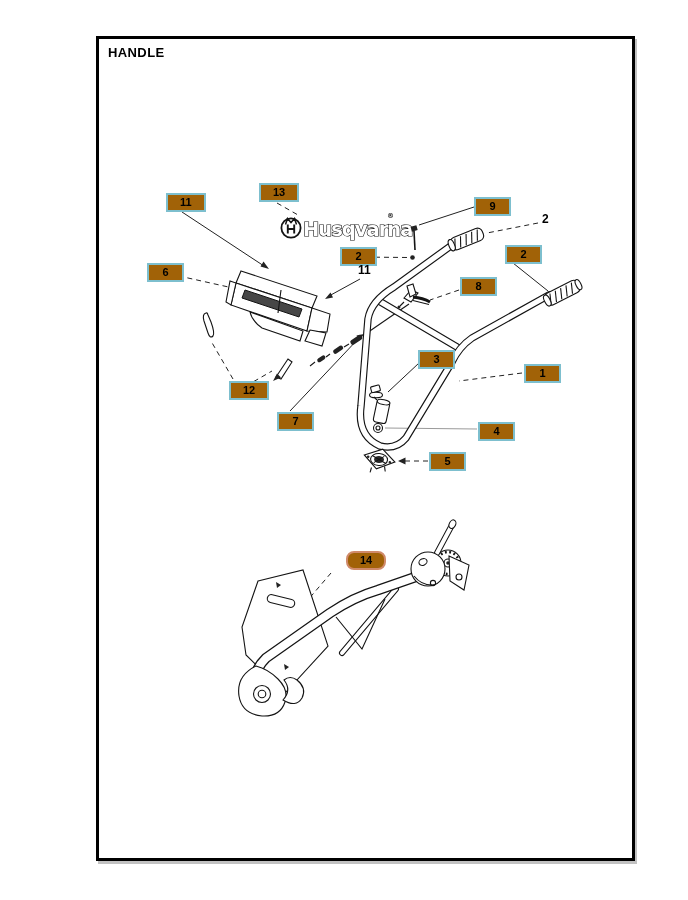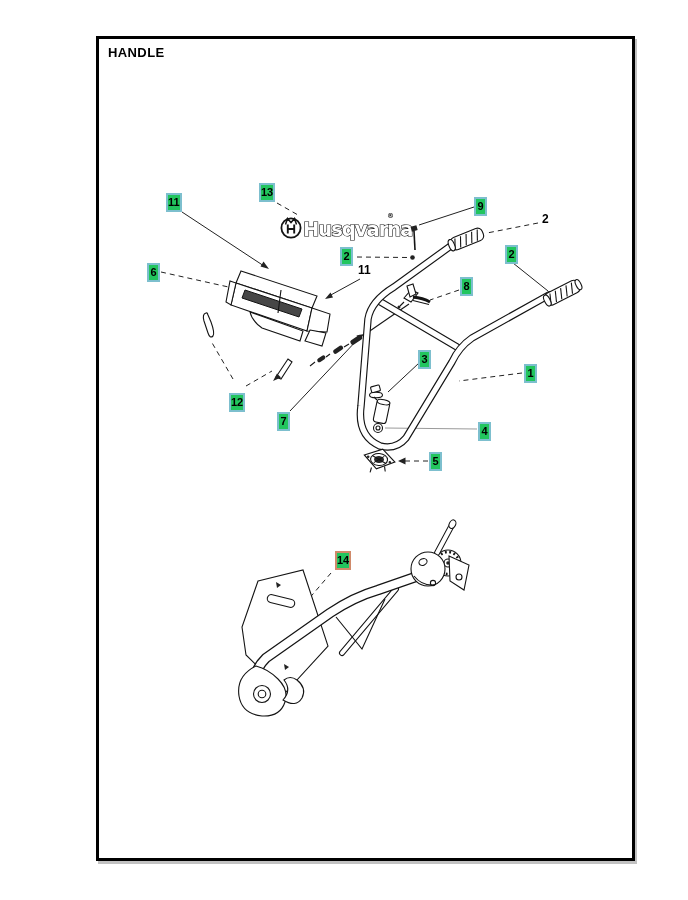--- a/index.html
+++ b/index.html
@@ -6,22 +6,22 @@
   body{width:688px;height:900px;position:relative;overflow:hidden;
        font-family:"Liberation Sans",sans-serif;}
   .frame{position:absolute;left:96px;top:36px;width:533px;height:819px;
          border:3px solid #000;background:#fff;box-shadow:2px 3px 0 #c2c2c2;}
   .page-title{position:absolute;left:9px;top:6px;font-weight:bold;font-size:13px;
               letter-spacing:.4px;color:#000;}
   #art{position:absolute;left:0;top:0;z-index:1;}
   #callout-layer{position:absolute;left:0;top:0;width:688px;height:900px;z-index:2;}
   .callout{position:absolute;color:#000;font-weight:bold;
            display:flex;align-items:center;justify-content:center;}
-  .callout.boxed{border:2px solid var(--teal);background:#22c55e;height:15px;
-                 min-width:9px;padding:0 0;font-size:11px;line-height:15px;}
+  .callout.boxed{border:2px solid var(--teal);background:#a16207;height:15px;
+                 min-width:9px;padding:0 12px;font-size:11px;line-height:15px;}
   .callout.boxed.highlight{border-color:var(--orange);}
   .callout.plain{background:transparent;border:none;font-size:12px;}
   
   .s{stroke:var(--ink);fill:none;stroke-width:1.1;}
   .sf{stroke:var(--ink);fill:#fff;stroke-width:1.1;}
   .dk{fill:#222;stroke:none;}
   .tube-o{stroke:var(--ink);stroke-width:7.5;fill:none;stroke-linecap:round;stroke-linejoin:round;}
   .tube-i{stroke:#fff;stroke-width:5.2;fill:none;stroke-linecap:round;stroke-linejoin:round;}
   .tube2-o{stroke:var(--ink);stroke-width:10.5;fill:none;stroke-linecap:round;stroke-linejoin:round;}
   .tube2-i{stroke:#fff;stroke-width:8;fill:none;stroke-linecap:round;stroke-linejoin:round;}
@@ -212,16 +212,16 @@
     <div class="callout boxed" style="left: 418px; top: 350px;">3</div>
     <div class="callout boxed" style="left: 478px; top: 422px;">4</div>
     <div class="callout boxed" style="left: 429px; top: 452px;">5</div>
     <div class="callout boxed" style="left: 147px; top: 263px;">6</div>
     <div class="callout boxed" style="left: 277px; top: 412px;">7</div>
     <div class="callout boxed" style="left: 460px; top: 277px;">8</div>
     <div class="callout boxed" style="left: 474px; top: 197px;">9</div>
     <div class="callout boxed" style="left: 340px; top: 247px;">2</div>
     <div class="callout boxed" style="left: 166px; top: 193px;">11</div>
     <div class="callout plain" style="left: 358px; top: 263px;">11</div>
-    <div class="callout boxed" style="left: 229px; top: 381px; margin-top: 12px;">12</div>
+    <div class="callout boxed" style="left: 229px; top: 381px;">12</div>
     <div class="callout boxed" style="left: 259px; top: 183px;">13</div>
-    <div class="callout boxed highlight" style="left: 335px; top: 551px;">14</div>
+    <div class="callout boxed highlight" style="left: 346px; top: 551px; border-radius: 8px;">14</div>
   </div>
 
 </body></html>

